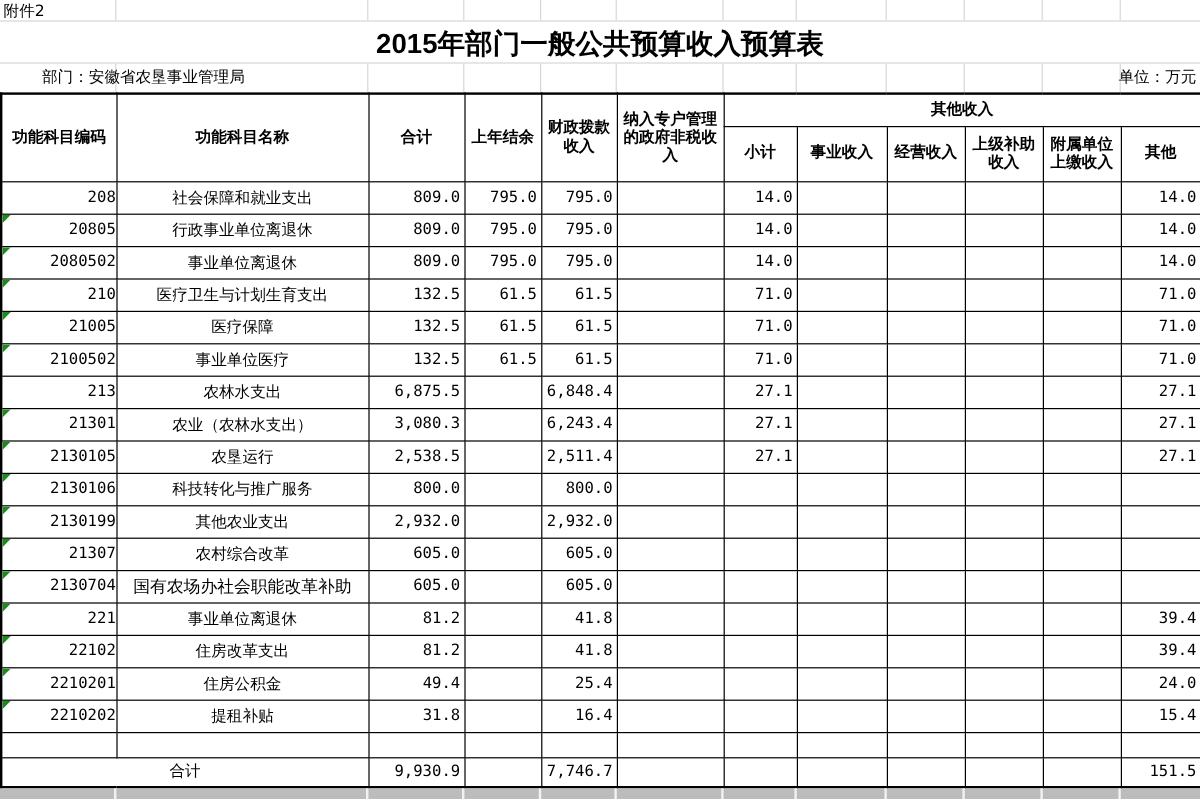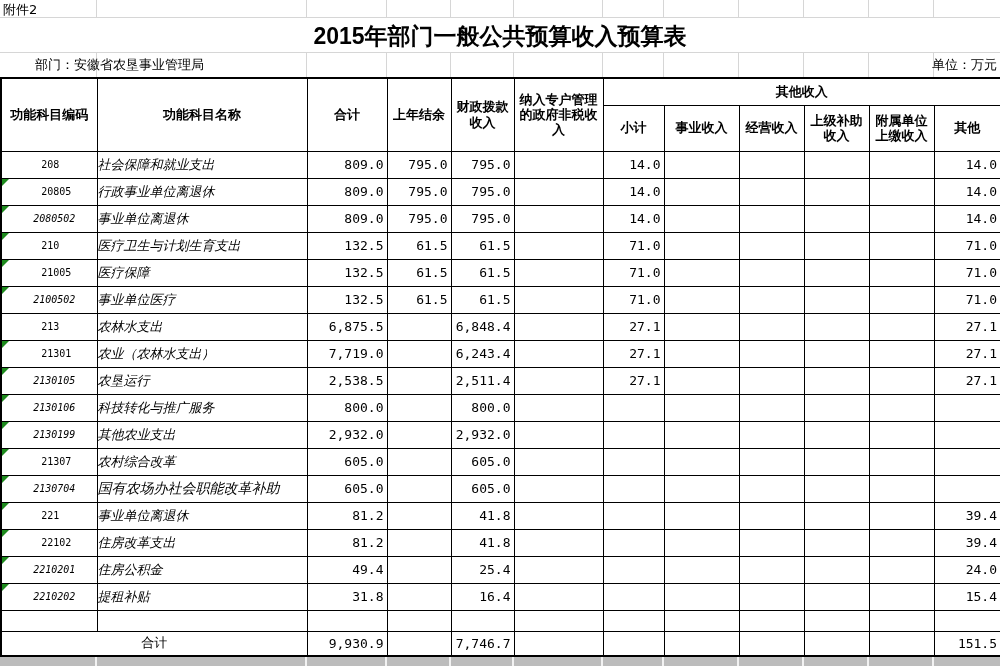--- a/index.html
+++ b/index.html
@@ -13,23 +13,23 @@
          font-family:Liberation Sans, sans-serif;font-weight:bold;font-size:23px;line-height:32px;}
   .dept{position:absolute;top:55px;left:3px;font-size:13px;line-height:20px;margin-left:32px;}
   .unit{position:absolute;top:55px;right:3px;font-size:13px;line-height:20px;}
   
   table.budget{position:absolute;top:77px;left:0;width:1000px;border-collapse:collapse;
                table-layout:fixed;border:2px solid #000;}
   .budget th,.budget td{border:1px solid #000;padding:0;overflow:hidden;vertical-align:middle;}
   .budget th{font-size:13px;font-weight:bold;text-align:center;line-height:1.18;padding:0 2px;}
   tr.h1{height:27px;} tr.h2{height:46px;}
   tr.data-row{height:27px;} tr.empty-row{height:21px;} tr.total-row{height:25px;}
-  td.code{font-family:"DejaVu Sans Mono",monospace;font-size:10px;position:relative;text-align:center;}
-  td.code.lvl1{padding-left:2px;} td.code.lvl2{padding-left:14px;} td.code.lvl3{padding-left:10px;font-style:italic;}
-  td.name{font-size:13px;font-style:italic;}
+  td.code{font-family:"DejaVu Sans Mono",monospace;font-size:13px;position:relative;text-align:right;}
+  td.code.lvl1{padding-left:2px;} td.code.lvl2{padding-left:14px;} td.code.lvl3{padding-left:10px;}
+  td.name{font-size:13px;text-align:center;}
   td.name.small{font-size:14px;}
   td.num{font-family:"DejaVu Sans Mono",monospace;font-size:13px;text-align:right;padding-right:3px;}
   td.total-label{font-size:13px;text-align:center;}
   .flag{position:absolute;top:0;left:0;width:0;height:0;
         border-top:7px solid #1d8a1d;border-right:7px solid transparent;}
   
   .bottomstrip{position:absolute;top:657px;left:0;width:1000px;height:9px;background:#bcbcbc;}
   .tick{position:absolute;top:0;width:2px;height:9px;background:#f2f2f2;}
 </style>
 </head>
@@ -197,21 +197,21 @@
           <td class="num">27.1</td>
           <td class="num"></td>
           <td class="num"></td>
           <td class="num"></td>
           <td class="num"></td>
           <td class="num">27.1</td>
         </tr>
         <tr class="data-row">
           <td class="code lvl2"><span class="flag" style="border-top-color: rgb(29, 138, 29);"></span>21301</td>
           <td class="name">农业（农林水支出）</td>
-          <td class="num">7,719.0</td>
+          <td class="num">3,080.3</td>
           <td class="num"></td>
           <td class="num">6,243.4</td>
           <td class="num"></td>
           <td class="num">27.1</td>
           <td class="num"></td>
           <td class="num"></td>
           <td class="num"></td>
           <td class="num"></td>
           <td class="num">27.1</td>
         </tr>

